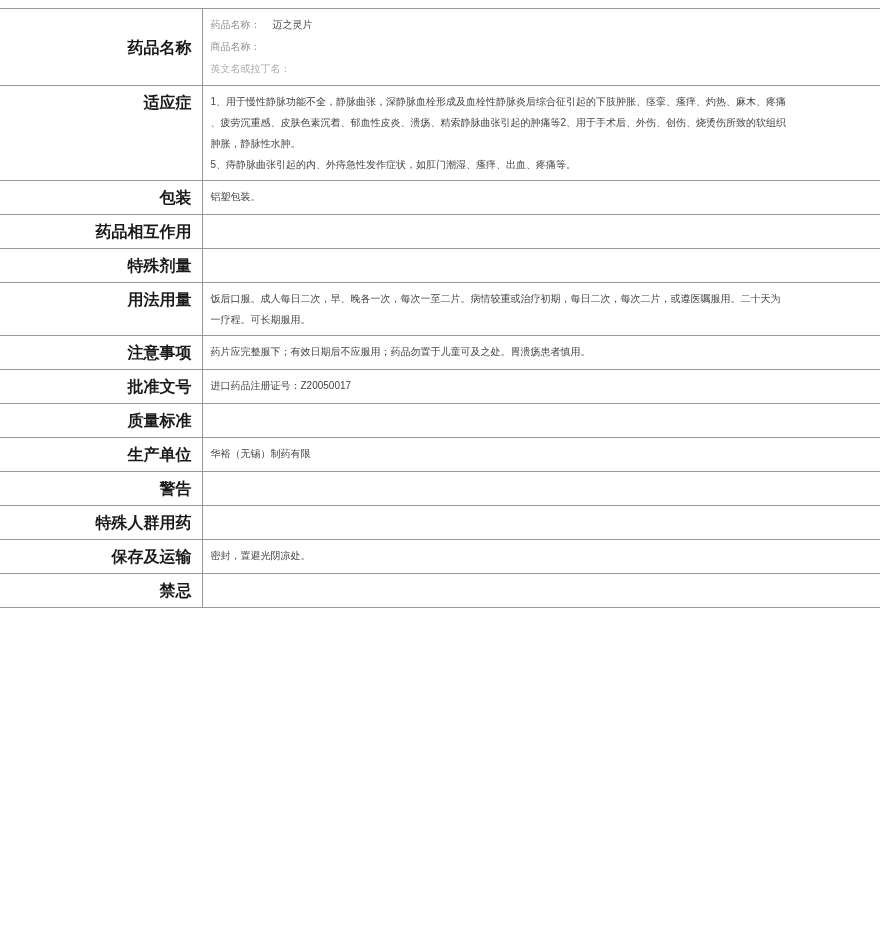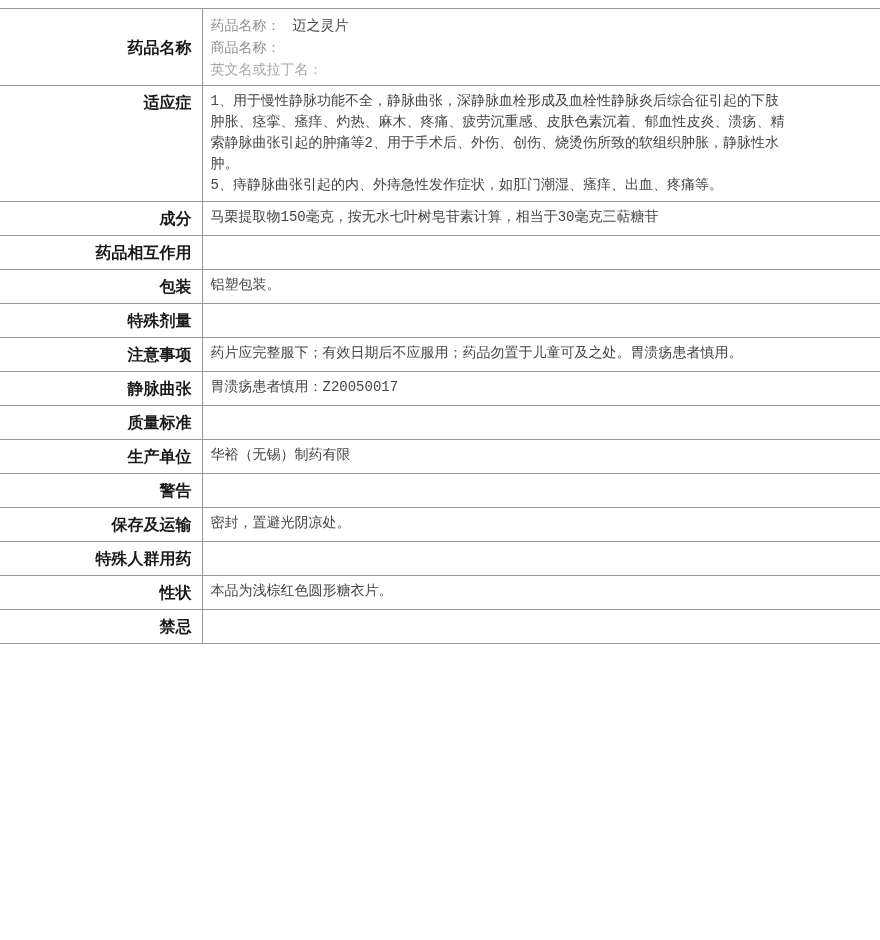--- a/index.html
+++ b/index.html
@@ -34,35 +34,35 @@
     font-size: 16px;
     font-weight: bold;
     color: var(--label-text);
     line-height: 20px;
     white-space: nowrap;
   }
   tr.row-name td.label-cell { vertical-align: middle; }
   td.value-cell {
     vertical-align: top;
     padding: 5px 8px 5px 8px;
-    font-size: 14px;
+    font-size: 10px;
     color: var(--content-text);
     line-height: 21px;
   }
   .value-inner {
     max-width: 578px;
     word-break: break-all;
     line-break: anywhere;
   }
   tr.row-name td.value-cell { line-height: 22px; }
   .field-line { white-space: nowrap; }
   .prefix { color: var(--prefix-gray); }
   .prefix.light { color: var(--prefix-light); }
   .field-value { color: var(--content-text); margin-left: 12px; }
-  .para { margin: 0; font-family: Liberation Mono, monospace; }
+  .para { margin: 0; }
 </style>
 </head>
 <body>
 
 <div class="page">
   <table class="drug-table">
     <colgroup>
       <col style="width:202px">
       <col>
     </colgroup>
@@ -80,60 +80,60 @@
         <tr>
     <td class="label-cell">适应症</td>
     <td class="value-cell">
       <div class="value-inner">
               <div class="para">1、用于慢性静脉功能不全，静脉曲张，深静脉血栓形成及血栓性静脉炎后综合征引起的下肢肿胀、痉挛、瘙痒、灼热、麻木、疼痛、疲劳沉重感、皮肤色素沉着、郁血性皮炎、溃疡、精索静脉曲张引起的肿痛等2、用于手术后、外伤、创伤、烧烫伤所致的软组织肿胀，静脉性水肿。</div>
               <div class="para">5、痔静脉曲张引起的内、外痔急性发作症状，如肛门潮湿、瘙痒、出血、疼痛等。</div>
             </div>
     </td>
   </tr>
         <tr>
-    <td class="label-cell">成分</td>
+    <td class="label-cell">包装</td>
     <td class="value-cell">
       <div class="value-inner">
-              <div class="para">马栗提取物150毫克，按无水七叶树皂苷素计算，相当于30毫克三萜糖苷</div>
+              <div class="para">铝塑包装。</div>
             </div>
     </td>
   </tr>
         <tr>
     <td class="label-cell">药品相互作用</td>
     <td class="value-cell">
       <div class="value-inner"></div>
     </td>
   </tr>
         <tr>
-    <td class="label-cell">包装</td>
+    <td class="label-cell">特殊剂量</td>
     <td class="value-cell">
-      <div class="value-inner">
-              <div class="para">铝塑包装。</div>
-            </div>
+      <div class="value-inner"></div>
     </td>
   </tr>
         <tr>
-    <td class="label-cell">特殊剂量</td>
+    <td class="label-cell">用法用量</td>
     <td class="value-cell">
-      <div class="value-inner"></div>
+      <div class="value-inner">
+              <div class="para">饭后口服。成人每日二次，早、晚各一次，每次一至二片。病情较重或治疗初期，每日二次，每次二片，或遵医嘱服用。二十天为一疗程。可长期服用。</div>
+            </div>
     </td>
   </tr>
         <tr>
     <td class="label-cell">注意事项</td>
     <td class="value-cell">
       <div class="value-inner">
               <div class="para">药片应完整服下；有效日期后不应服用；药品勿置于儿童可及之处。胃溃疡患者慎用。</div>
             </div>
     </td>
   </tr>
         <tr>
-    <td class="label-cell">静脉曲张</td>
+    <td class="label-cell">批准文号</td>
     <td class="value-cell">
       <div class="value-inner">
-              <div class="para">胃溃疡患者慎用：Z20050017</div>
+              <div class="para">进口药品注册证号：Z20050017</div>
             </div>
     </td>
   </tr>
         <tr>
     <td class="label-cell">质量标准</td>
     <td class="value-cell">
       <div class="value-inner"></div>
     </td>
   </tr>
         <tr>
@@ -144,38 +144,30 @@
             </div>
     </td>
   </tr>
         <tr>
     <td class="label-cell">警告</td>
     <td class="value-cell">
       <div class="value-inner"></div>
     </td>
   </tr>
         <tr>
-    <td class="label-cell">保存及运输</td>
-    <td class="value-cell">
-      <div class="value-inner">
-              <div class="para">密封，置避光阴凉处。</div>
-            </div>
-    </td>
-  </tr>
-        <tr>
     <td class="label-cell">特殊人群用药</td>
     <td class="value-cell">
       <div class="value-inner"></div>
     </td>
   </tr>
         <tr>
-    <td class="label-cell">性状</td>
+    <td class="label-cell">保存及运输</td>
     <td class="value-cell">
       <div class="value-inner">
-              <div class="para">本品为浅棕红色圆形糖衣片。</div>
+              <div class="para">密封，置避光阴凉处。</div>
             </div>
     </td>
   </tr>
         <tr>
     <td class="label-cell">禁忌</td>
     <td class="value-cell">
       <div class="value-inner"></div>
     </td>
   </tr>
       </tbody>

